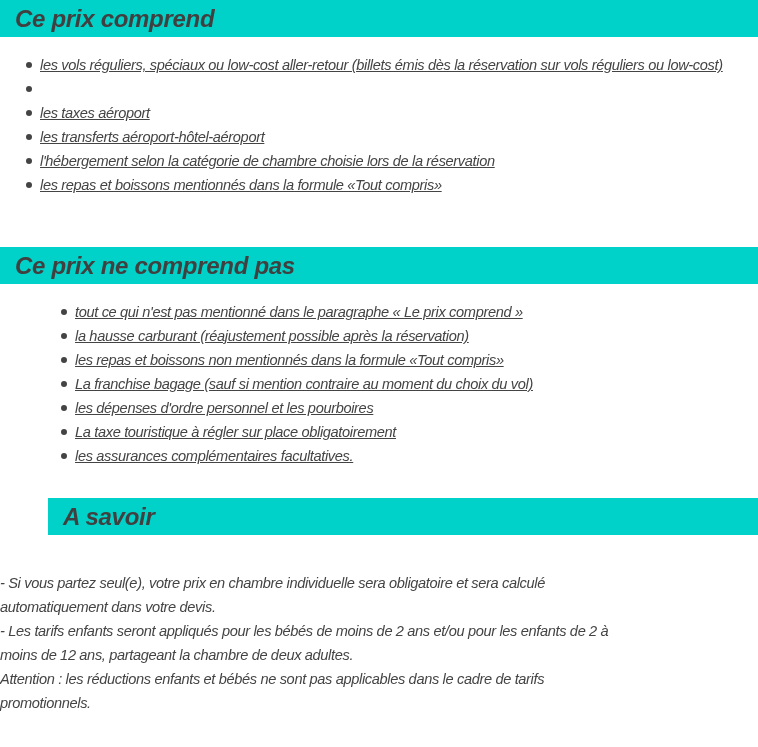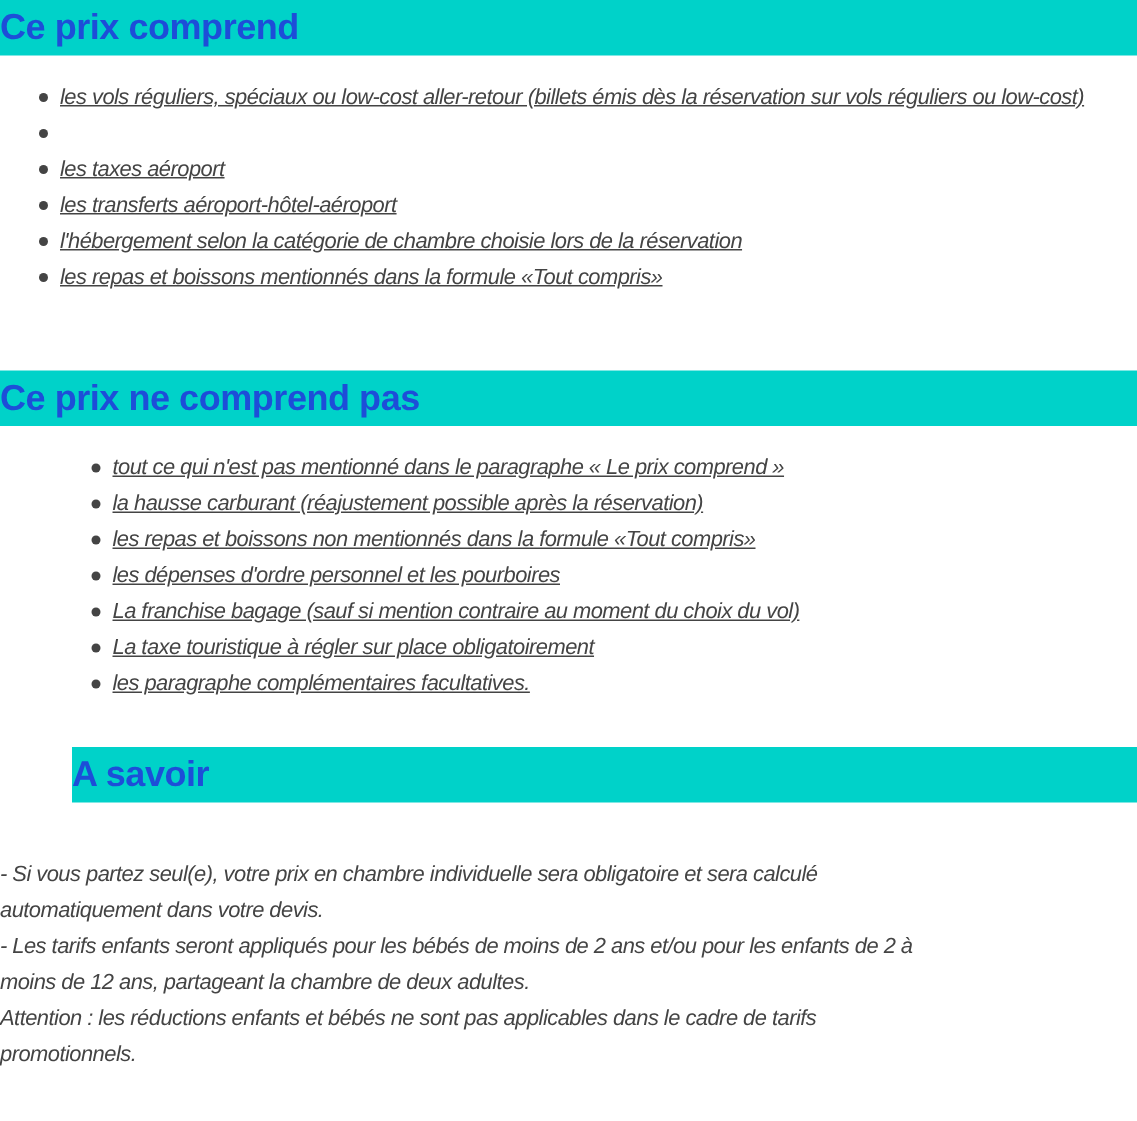--- a/index.html
+++ b/index.html
@@ -14,24 +14,26 @@
       font-family: "Liberation Sans", "DejaVu Sans", sans-serif;
       color: #444444;
       position: relative;
     }
     .section-header {
       position: absolute;
       left: 0;
       width: 758px;
       height: 37px;
       background: #00d2c9;
-      color: #1d4ed8;
+      color: #404040;
+      font-style: italic;
       font-weight: bold;
       font-size: 24px;
       line-height: 37px;
+      padding-left: 15px;
       box-sizing: border-box;
       letter-spacing: -0.3px;
     }
     .bullet-list {
       position: absolute;
       left: 0;
       margin: 0;
       padding: 0;
       list-style: none;
     }
@@ -80,24 +82,24 @@
   <li><span class="dot"></span><span>les transferts aéroport-hôtel-aéroport</span></li>
   <li><span class="dot"></span><span>l'hébergement selon la catégorie de chambre choisie lors de la réservation</span></li>
   <li><span class="dot"></span><span>les repas et boissons mentionnés dans la formule «Tout compris»</span></li>
 </ul>
 
 <div class="section-header" style="top:247px;">Ce prix ne comprend pas</div>
 <ul class="bullet-list" style="top:300px;padding-left:35px;">
   <li><span class="dot"></span><span>tout ce qui n'est pas mentionné dans le paragraphe « Le prix comprend »</span></li>
   <li><span class="dot"></span><span>la hausse carburant (réajustement possible après la réservation)</span></li>
   <li><span class="dot"></span><span>les repas et boissons non mentionnés dans la formule «Tout compris»</span></li>
+  <li><span class="dot"></span><span>La franchise bagage (sauf si mention contraire au moment du choix du vol)</span></li>
   <li><span class="dot"></span><span>les dépenses d'ordre personnel et les pourboires</span></li>
-  <li><span class="dot"></span><span>La franchise bagage (sauf si mention contraire au moment du choix du vol)</span></li>
   <li><span class="dot"></span><span>La taxe touristique à régler sur place obligatoirement</span></li>
-  <li><span class="dot"></span><span>les paragraphe complémentaires facultatives.</span></li>
+  <li><span class="dot"></span><span>les assurances complémentaires facultatives.</span></li>
 </ul>
 
 <div class="section-header" style="top:498px;margin-left:48px;">A savoir</div>
 <div class="para-block">
   <p>- Si vous partez seul(e), votre prix en chambre individuelle sera obligatoire et sera calculé automatiquement dans votre devis.</p>
   <p>- Les tarifs enfants seront appliqués pour les bébés de moins de 2 ans et/ou pour les enfants de 2 à moins de 12 ans, partageant la chambre de deux adultes.</p>
   <p>Attention : les réductions enfants et bébés ne sont pas applicables dans le cadre de tarifs promotionnels.</p>
 </div>
 
 </body></html>

